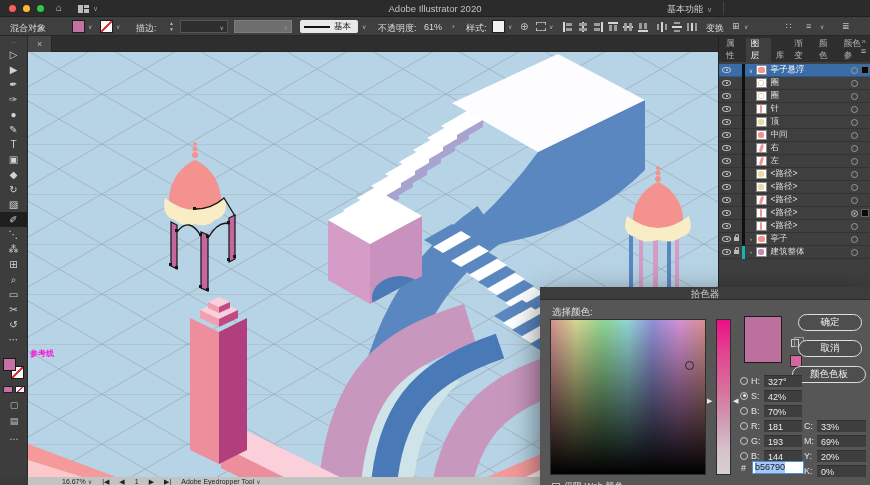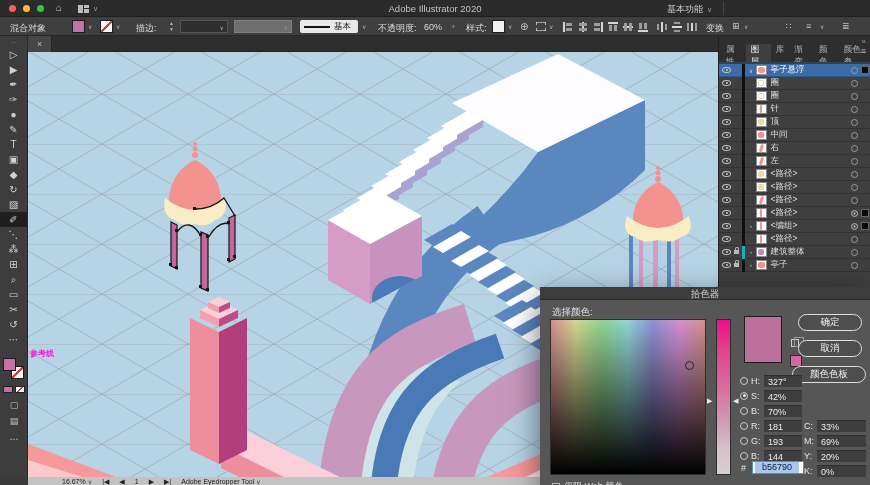--- a/index.html
+++ b/index.html
@@ -77,21 +77,21 @@
 
 #canvas-wrap{position:absolute;left:28px;top:52px;width:690px;height:425px;overflow:hidden}
 #guide-label{position:absolute;left:2px;top:296px;font-size:8px;font-weight:bold;color:#f01fd3}
 
 
 #statusbar{position:absolute;left:28px;top:477px;width:690px;height:8px;background:#c3c3c3;color:#222;font-size:7px;display:flex;align-items:flex-start;gap:10px;padding:1px 0 0 34px;overflow:hidden}
 #statusbar .schev{font-size:6px;color:#444;margin-left:2px}
 
 
 #dock{position:absolute;left:718px;top:36px;width:152px;height:449px;background:#2e2e2e;border-left:1px solid #232323}
-#dock-tabs{position:absolute;left:0;top:8px;width:152px;height:18px;display:flex;align-items:flex-start;padding-left:2px}
+#dock-tabs{position:absolute;left:0;top:8px;width:152px;height:18px;display:flex;align-items:flex-end;padding-left:2px}
 .dtab{padding:0 5px;font-size:8.5px;color:#b3b3b3;display:flex;align-items:center}
 .dtab.active{background:#3f3f3f;color:#fff}
 #dock-menu{position:absolute;right:4px;top:10px;font-size:9px;color:#c2c2c2}
 #dock-collapse{position:absolute;right:4px;top:-8px;font-size:8px;color:#9a9a9a}
 #dock-body{position:absolute;left:0;top:26px;width:152px;height:342px;background:#3f3f3f}
 #layer-list{position:absolute;left:0;top:2px;width:152px}
 .lrow{height:13px;display:flex;align-items:center;border-bottom:1px solid rgba(0,0,0,.18);padding-left:3px;position:relative}
 .lrow.sel{background:#3a6ca8}
 .eye{width:9px;height:6px;border:1px solid #c4c4c4;border-radius:50%;position:relative;flex:none;margin-right:3px}
 .eye::after{content:"";position:absolute;left:2.5px;top:1px;width:2px;height:2px;border-radius:50%;background:#c4c4c4}
@@ -139,21 +139,21 @@
 #cmyk-fields{position:absolute;left:264px;top:131px;width:62px}
 .frow{height:15px;display:flex;align-items:center}
 .radio{width:8px;height:8px;border:1px solid #c9c9c9;border-radius:50%;margin-right:3px;flex:none;position:relative}
 .radio.on::after{content:"";position:absolute;left:1.5px;top:1.5px;width:3px;height:3px;border-radius:50%;background:#ececec}
 .flabel{width:13px;font-size:9px;color:#e3e3e3;flex:none}
 .fbox{width:38px;height:12px;background:#3e3e3e;border-top:1px solid #303030;font-size:9px;color:#ececec;padding-left:4px;line-height:12px}
 .fbox.wide{width:70px}
 #hex-row{position:absolute;left:200px;top:174px;display:flex;align-items:center}
 #hash-label{width:12px;font-size:9px;color:#e3e3e3;padding-left:1px}
 #hex-input{width:52px;height:13px;background:#fff;border:1px solid #4a90d9;display:flex;align-items:center;padding-left:2px}
-#hex-input span{background:#a8c8f0;color:#0c1a3a;font-size:9px;line-height:11px;padding:0 7px}
+#hex-input span{background:#a8c8f0;color:#0c1a3a;font-size:9px;line-height:11px;padding:0 0}
 #web-only{position:absolute;left:12px;top:193px;display:flex;align-items:center;gap:4px;font-size:9px;color:#dadada}
 #web-only i{width:8px;height:8px;border:1px solid #bbb;background:#444}
 </style>
 </head>
 <body>
 
 <div id="app">
 
   <div id="menubar">
     <span class="tl" id="tl-close"></span>
@@ -187,21 +187,21 @@
       </span>
     <span class="dd" style="left:234px;width:58px;background:#6e6e6e;border-color:#7d7d7d">
         <span class="cb-chev" style="color:#999">∨</span>
       </span>
     <span id="brush-pill">
         <span class="line"></span>
         <span class="bname">基本</span>
       </span>
     <span class="cb-chev" style="left:362px">∨</span>
     <span class="lbl" style="left:378px">不透明度:</span>
-    <span class="lbl" style="left:424px">60%</span>
+    <span class="lbl" style="left:424px">61%</span>
     <span class="cb-chev" style="left:452px;font-size:8px;top:5px">›</span>
     <span class="lbl" style="left:466px">样式:</span>
     <span class="swatch" style="left:492px;background:#f2f2f2"></span>
     <span class="cb-chev" style="left:508px">∨</span>
     <span class="cb-icon" style="left:520px">⊕</span>
     <span id="dashed-box-icon"></span>
     <span class="cb-chev" style="left:549px">∨</span>
     <span class="aln al-l" style="left:562px"></span>
     <span class="aln al-c" style="left:577px"></span>
     <span class="aln al-r" style="left:592px"></span>
@@ -631,68 +631,55 @@
             </span>
             <span class="lname">&lt;路径&gt;</span>
             <span class="lspace"></span>
             <span class="ltarget filled"></span>
             <span class="lsq on"></span>
           </div>
           <div class="lrow">
             <span class="eye"></span>
             <span class="lockslot"></span>
             <span class="lbar" style="background: rgb(16, 16, 16);"></span>
-            <span class="lchev">›</span>
-            <span class="lthumb">
-              <i class="blob bar" style="background: rgb(243, 146, 142);"></i>
-            </span>
-            <span class="lname">&lt;编组&gt;</span>
-            <span class="lspace"></span>
-            <span class="ltarget filled"></span>
-            <span class="lsq on"></span>
-          </div>
-          <div class="lrow">
-            <span class="eye"></span>
-            <span class="lockslot"></span>
-            <span class="lbar" style="background: rgb(16, 16, 16);"></span>
             <span class="lchev"></span>
             <span class="lthumb">
               <i class="blob bar" style="background: rgb(243, 146, 142);"></i>
             </span>
             <span class="lname">&lt;路径&gt;</span>
             <span class="lspace"></span>
             <span class="ltarget"></span>
             <span class="lsq"></span>
           </div>
           <div class="lrow">
             <span class="eye"></span>
             <span class="lockslot">
               <span class="lock"></span>
             </span>
+            <span class="lbar" style="background: rgb(16, 16, 16);"></span>
+            <span class="lchev">›</span>
+            <span class="lthumb">
+              <i class="blob dome" style="background: rgb(243, 146, 142);"></i>
+            </span>
+            <span class="lname">亭子</span>
+            <span class="lspace"></span>
+            <span class="ltarget"></span>
+            <span class="lsq"></span>
+          </div>
+          <div class="lrow">
+            <span class="eye"></span>
+            <span class="lockslot">
+              <span class="lock"></span>
+            </span>
             <span class="lbar" style="background: rgb(23, 176, 180);"></span>
             <span class="lchev">›</span>
             <span class="lthumb">
               <i class="blob blob" style="background: rgb(197, 138, 180);"></i>
             </span>
             <span class="lname">建筑整体</span>
-            <span class="lspace"></span>
-            <span class="ltarget"></span>
-            <span class="lsq"></span>
-          </div>
-          <div class="lrow">
-            <span class="eye"></span>
-            <span class="lockslot">
-              <span class="lock"></span>
-            </span>
-            <span class="lbar" style="background: rgb(16, 16, 16);"></span>
-            <span class="lchev">›</span>
-            <span class="lthumb">
-              <i class="blob dome" style="background: rgb(243, 146, 142);"></i>
-            </span>
-            <span class="lname">亭子</span>
             <span class="lspace"></span>
             <span class="ltarget"></span>
             <span class="lsq"></span>
           </div>
         </div>
       <div id="dock-footer"></div>
     </div>
   </div>
 
   <div id="dialog">

